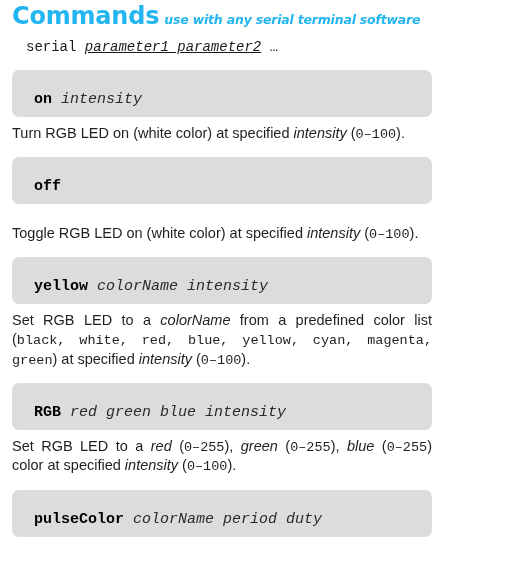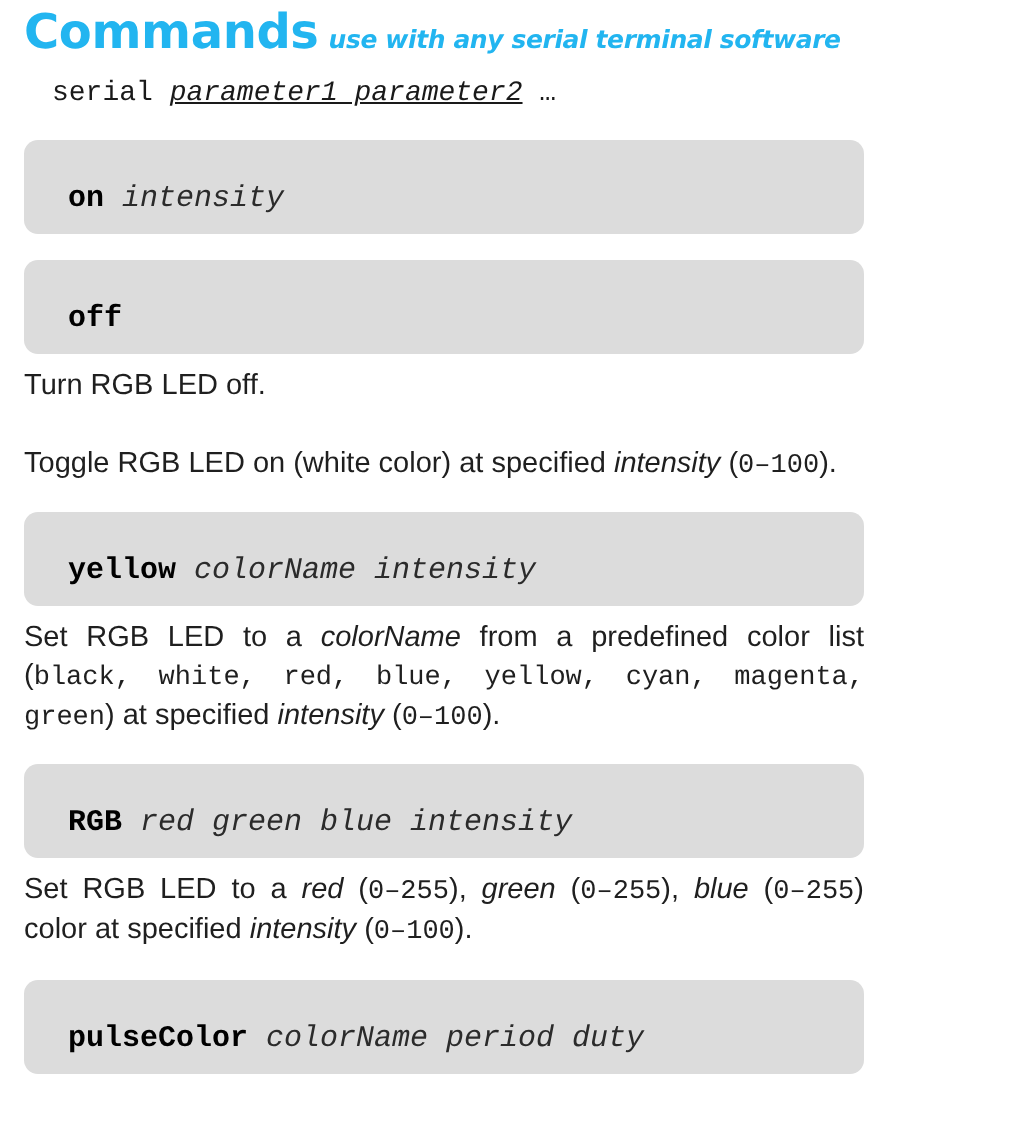--- a/index.html
+++ b/index.html
@@ -117,25 +117,25 @@
   <div class="syntax-line">
     <span class="cmd">serial</span>
     <span class="param">parameter1 parameter2</span>
     <span class="ellipsis">…</span>
   </div>
 
   <div id="command-list">
       <div style="height: 14px;"></div>
       <div class="section">
         <div class="cmd-bar"><span class="name">on</span> <span class="arg">intensity</span></div>
+        <p class="desc"><span>Turn RGB LED on (white color) at specified </span><span class="it">intensity</span><span> (</span><span class="mono">0–100</span><span>).</span></p>
       </div>
       <div style="height: 13px;"></div>
       <div class="section">
         <div class="cmd-bar"><span class="name">off</span></div>
-        <p class="desc"><span>Turn RGB LED off.</span></p>
       </div>
       <div style="height: 13px;"></div>
       <div class="section">
         <p class="desc"><span>Toggle RGB LED on (white color) at specified </span><span class="it">intensity</span><span> (</span><span class="mono">0–100</span><span>).</span></p>
       </div>
       <div style="height: 13px;"></div>
       <div class="section">
         <div class="cmd-bar"><span class="name">yellow</span> <span class="arg">colorName intensity</span></div>
         <p class="desc"><span>Set RGB LED to a </span><span class="it">colorName</span><span> from a predefined color list (</span><span class="mono">black, white, red, blue, yellow, cyan, magenta, green</span><span>) at specified </span><span class="it">intensity</span><span> (</span><span class="mono">0–100</span><span>).</span></p>
       </div>

